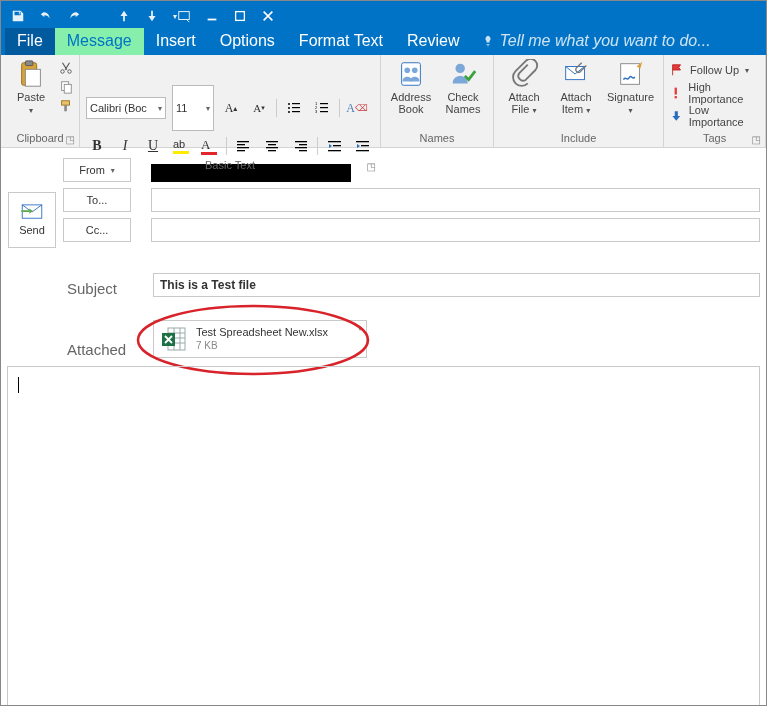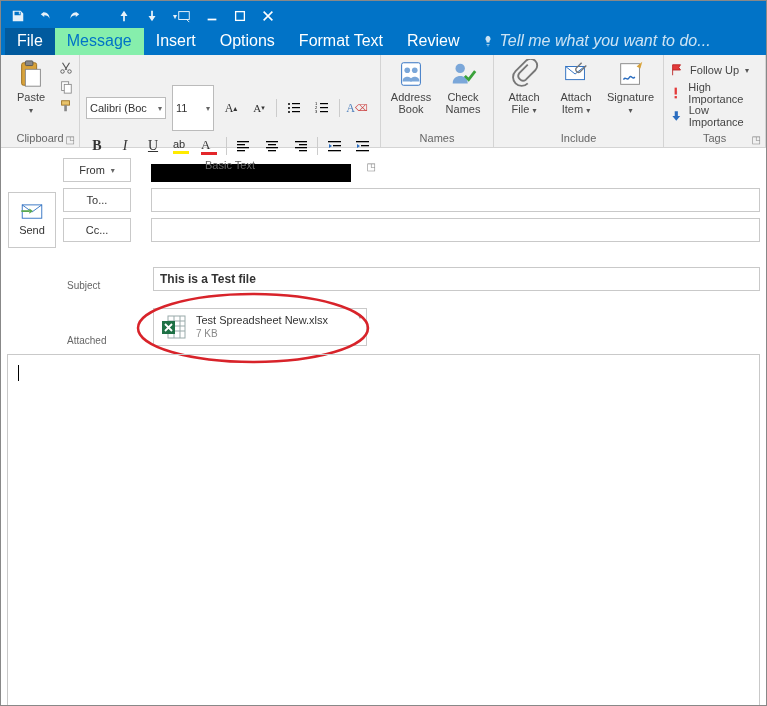--- a/index.html
+++ b/index.html
@@ -48,21 +48,21 @@
   .tags .line svg{width:14px;height:14px;}
   
   .compose{display:flex;padding:10px 6px 4px 6px;gap:6px;}
   .sendcol{width:50px;display:flex;flex-direction:column;align-items:center;padding-top:2px;}
   .sendbtn{border:1px solid #C9C9C9;width:46px;height:54px;display:flex;flex-direction:column;align-items:center;justify-content:center;gap:4px;font-size:11px;cursor:pointer;margin-top:32px;}
   .sendbtn svg{width:22px;height:16px;}
   .fieldcol{flex:1;display:flex;flex-direction:column;gap:6px;}
   .fieldrow{display:flex;align-items:flex-end;gap:20px;}
   .headerbtn{border:1px solid #C9C9C9;width:66px;height:22px;display:flex;align-items:center;justify-content:center;font-size:11px;cursor:pointer;background:#fff;}
   .headerbtn .caret{font-size:8px;color:#666;margin-left:6px;}
-  .headerlbl{width:66px;font-size:10px;color:#666;padding-left:4px;margin-top:32px;}
+  .headerlbl{width:66px;font-size:15px;color:#666;padding-left:4px;margin-top:32px;}
   .fieldinput{flex:1;border:1px solid #C9C9C9;height:22px;padding:0 6px;font-size:12px;display:flex;align-items:center;background:#fff;}
   .redacted{width:200px;height:18px;background:#000;}
   .attachbox{border:1px solid #C9C9C9;display:flex;align-items:center;gap:8px;padding:4px 6px;width:200px;position:relative;cursor:pointer;}
   .attachbox .dd{position:absolute;right:4px;top:3px;font-size:8px;color:#888;}
   .attachbox .meta{display:flex;flex-direction:column;line-height:13px;}
   .attachbox .meta .fn{font-size:11px;color:#333;}
   .attachbox .meta .sz{font-size:10px;color:#888;}
   
   .ellipse{position:relative;}
   .ellipse svg.anno{position:absolute;left:-40px;top:-22px;pointer-events:none;}

